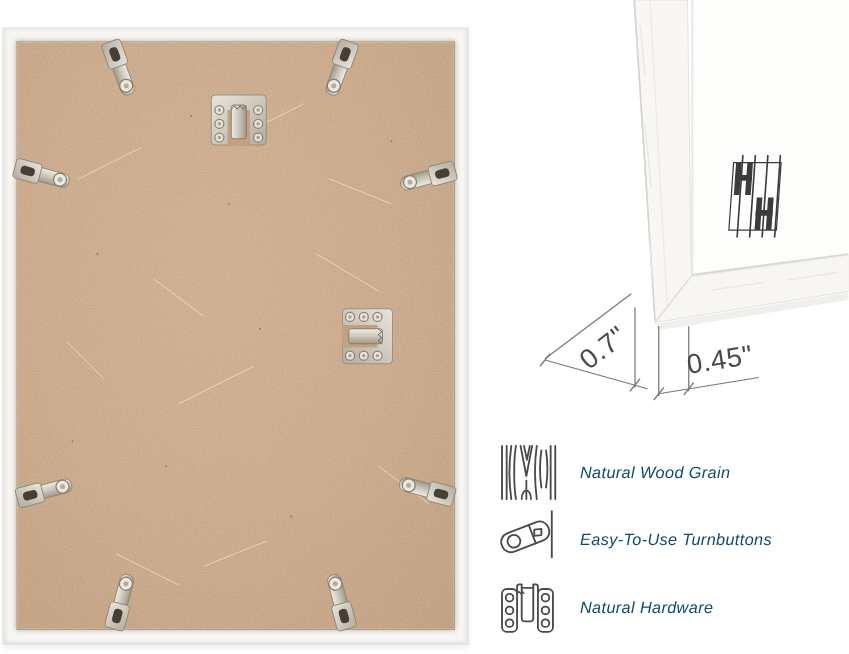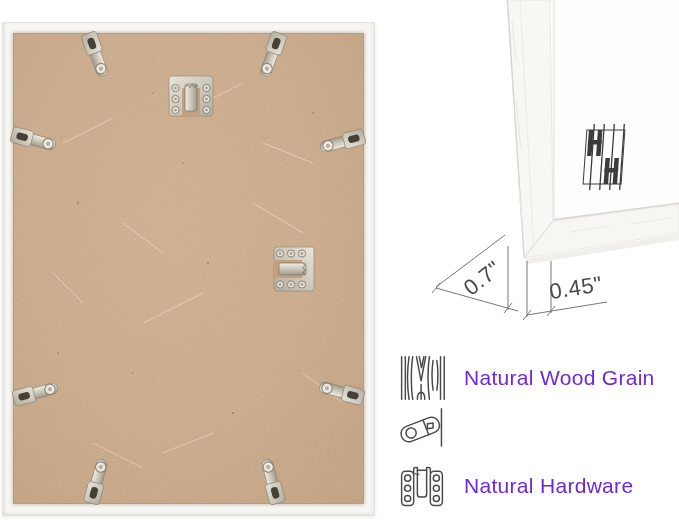--- a/index.html
+++ b/index.html
@@ -22,21 +22,21 @@
   }
   .noise{position:absolute;left:10px;top:10px;width:351px;height:471px;opacity:.5;pointer-events:none;}
   .hw-layer{position:absolute;left:0;top:0;width:373px;height:494px;pointer-events:none;}
   
   .corner-detail{position:absolute;left:430px;top:0;width:249px;height:330px;}
   .dim-text{fill:#4a4a4a;font-family:"Liberation Sans",sans-serif;font-size:22px;letter-spacing:.5px;}
   
   .features{position:absolute;left:397px;top:351px;width:282px;}
   .feature-row{display:flex;align-items:center;height:53px;margin-bottom:1px;}
   .feature-icon{width:50px;height:50px;flex:0 0 50px;}
-  .feature-label{margin-left:17px;font-size:21px;letter-spacing:.3px;color:#6d28d9;white-space:nowrap;}
+  .feature-label{margin-left:17px;font-size:13px;letter-spacing:.3px;color:#0c4a6e;white-space:nowrap;font-style:italic;}
   .oicon{stroke:#4a4a4a;fill:none;stroke-width:1.6;stroke-linecap:round;stroke-linejoin:round;}
 </style>
 </head>
 <body>
 
 <div class="stage">
 
   <div class="back-photo">
     <div class="backing"></div>
 
@@ -202,20 +202,21 @@
     <div class="feature-row">
       <svg class="feature-icon oicon" viewBox="0 0 54 54">
         <line x1="48" y1="2" x2="48" y2="42"></line>
         <g transform="translate(5,32) rotate(-21)">
           <rect x="0" y="-8.5" width="43" height="17" rx="8"></rect>
           <line x1="28" y1="-8.5" x2="28" y2="8.5"></line>
           <circle cx="11" cy="0" r="5.5"></circle>
           <path d="M31,-3 L37,-1.5 L35,3.5 L29,2 Z"></path>
         </g>
       </svg>
+      <span class="feature-label">Easy-To-Use Turnbuttons</span>
     </div>
 
     <div class="feature-row">
       <svg class="feature-icon oicon" viewBox="0 0 54 54">
         <rect x="5" y="11" width="13" height="37" rx="4"></rect>
         <circle cx="11.5" cy="18.5" r="3.3"></circle>
           <circle cx="11.5" cy="29.5" r="3.3"></circle>
           <circle cx="11.5" cy="40.5" r="3.3"></circle>
         <rect x="36" y="11" width="13" height="37" rx="4"></rect>
         <circle cx="42.5" cy="18.5" r="3.3"></circle>

